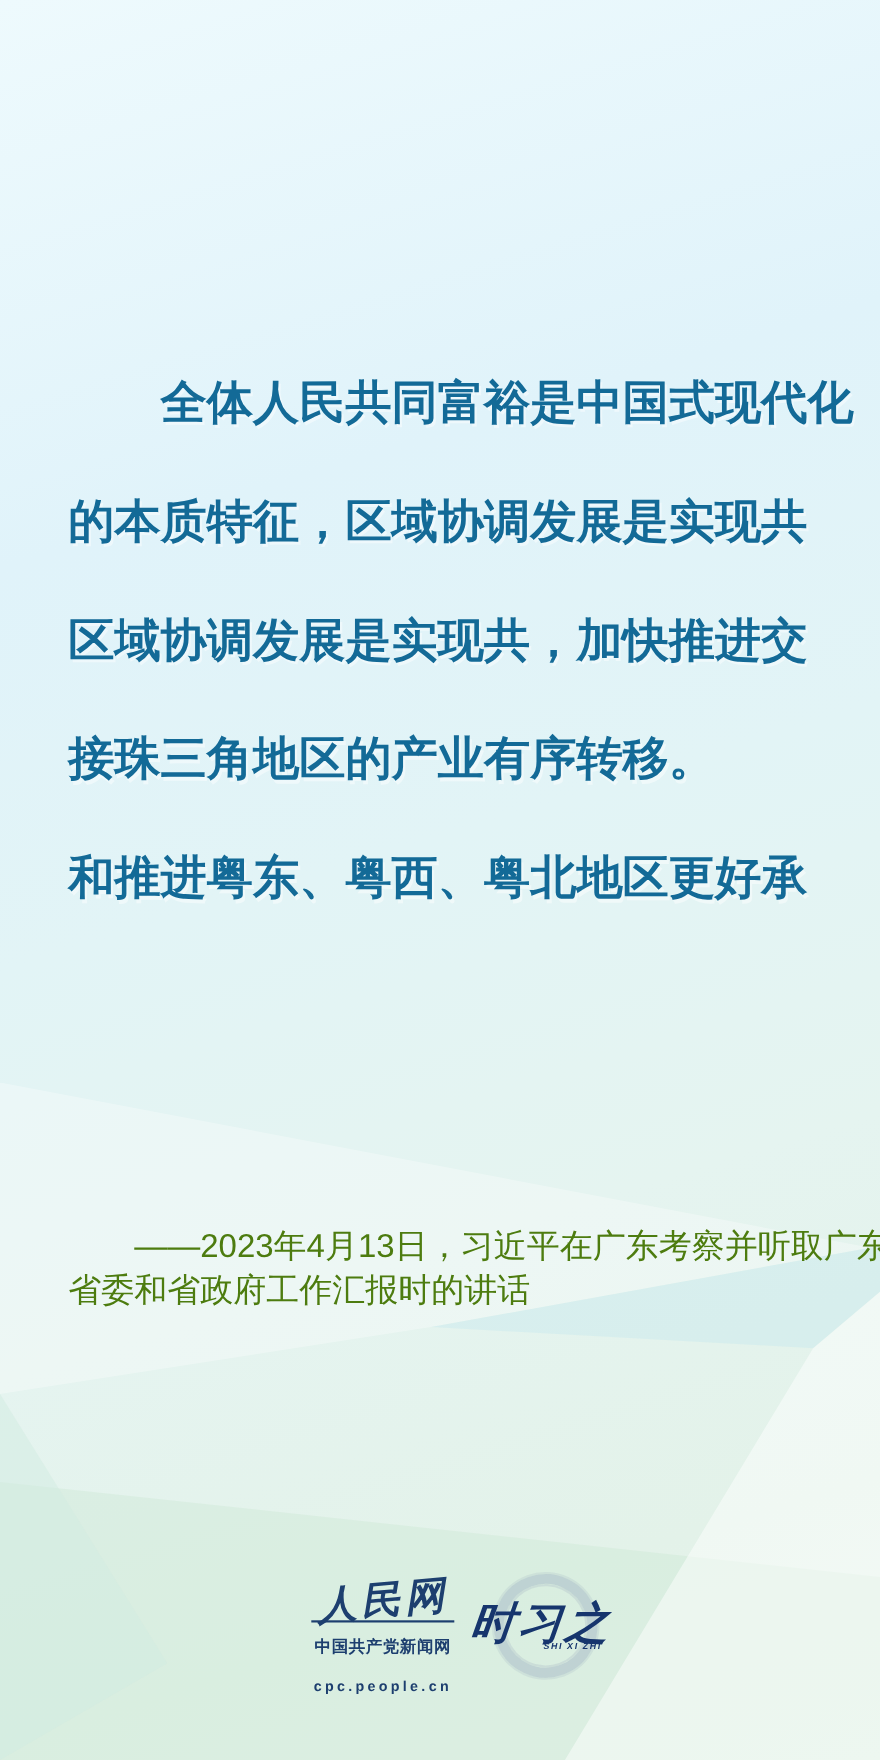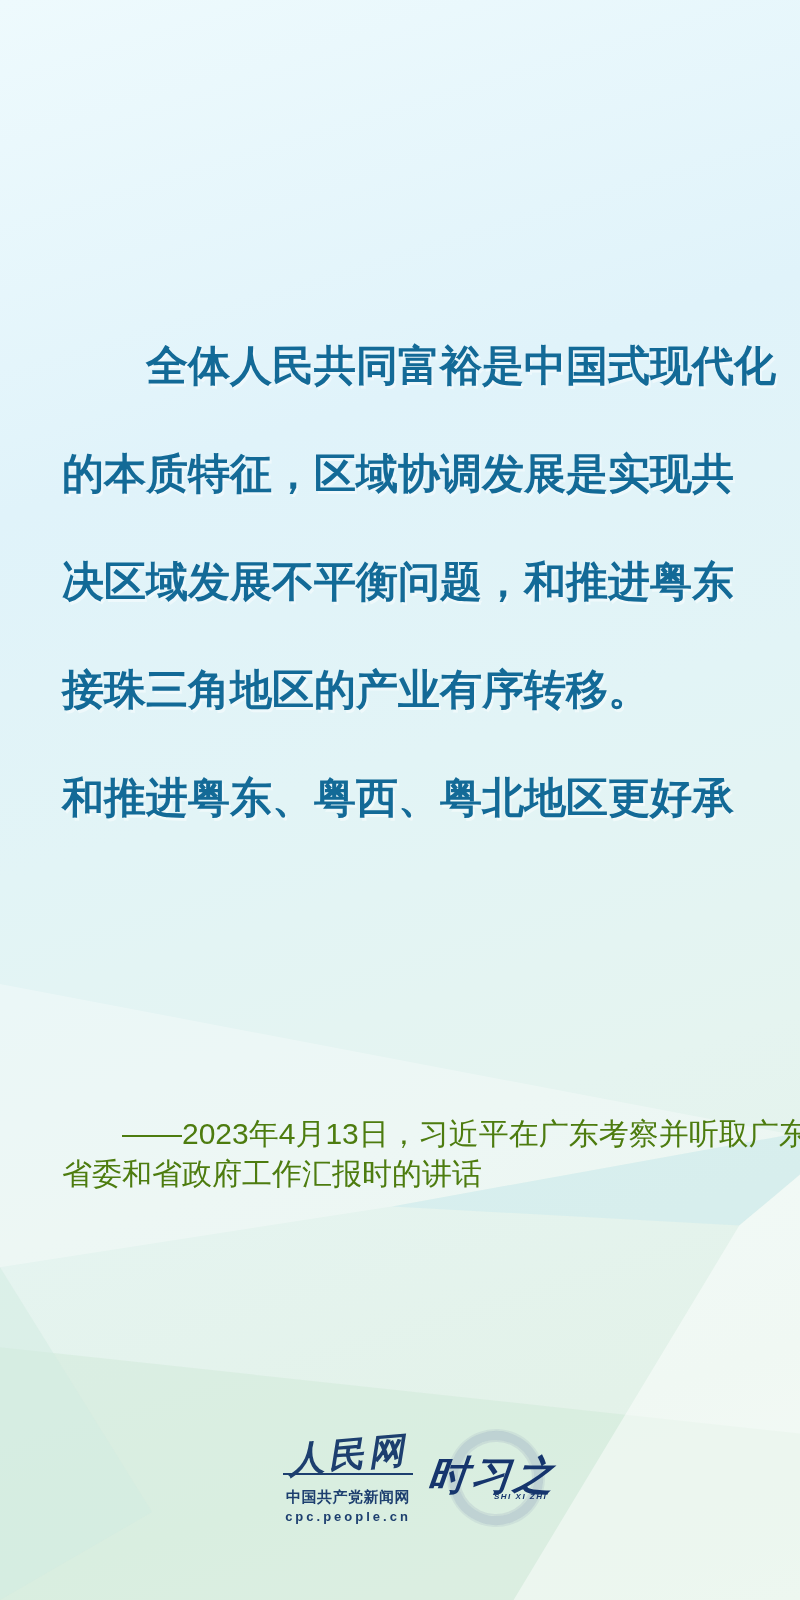--- a/index.html
+++ b/index.html
@@ -86,21 +86,21 @@
     height: 0;
   }
   .people-site {
     margin-top: 13px;
     font-size: 15px;
     font-weight: bold;
     letter-spacing: 0.5px;
     white-space: nowrap;
   }
   .people-domain {
-    margin-top: 2px;
+    margin-top: 18px;
     font-size: 13px;
     font-weight: bold;
     letter-spacing: 3px;
     white-space: nowrap;
   }
 
   .shixizhi-block {
     position: absolute;
     left: 145px; top: 0;
     width: 165px; height: 82px;
@@ -141,21 +141,21 @@
 
 <div class="facet facet-light-upper"></div>
 <div class="facet facet-cyan-sliver"></div>
 <div class="facet facet-mint-broad"></div>
 <div class="facet facet-mint-steep"></div>
 <div class="facet facet-white-wedge"></div>
 
 <div class="quote">
   <div class="quote-line indent">全体人民共同富裕是中国式现代化</div>
   <div class="quote-line">的本质特征，区域协调发展是实现共</div>
-  <div class="quote-line">决区域发展不平衡问题，和推进粤东</div>
+  <div class="quote-line">区域协调发展是实现共，加快推进交</div>
   <div class="quote-line">接珠三角地区的产业有序转移。</div>
   <div class="quote-line">和推进粤东、粤西、粤北地区更好承</div>
 </div>
 
 <div class="attribution">
   <div class="attribution-line indent">——2023年4月13日，习近平在广东考察并听取广东</div>
   <div class="attribution-line">省委和省政府工作汇报时的讲话</div>
 </div>
 
 <div class="footer-logos">

